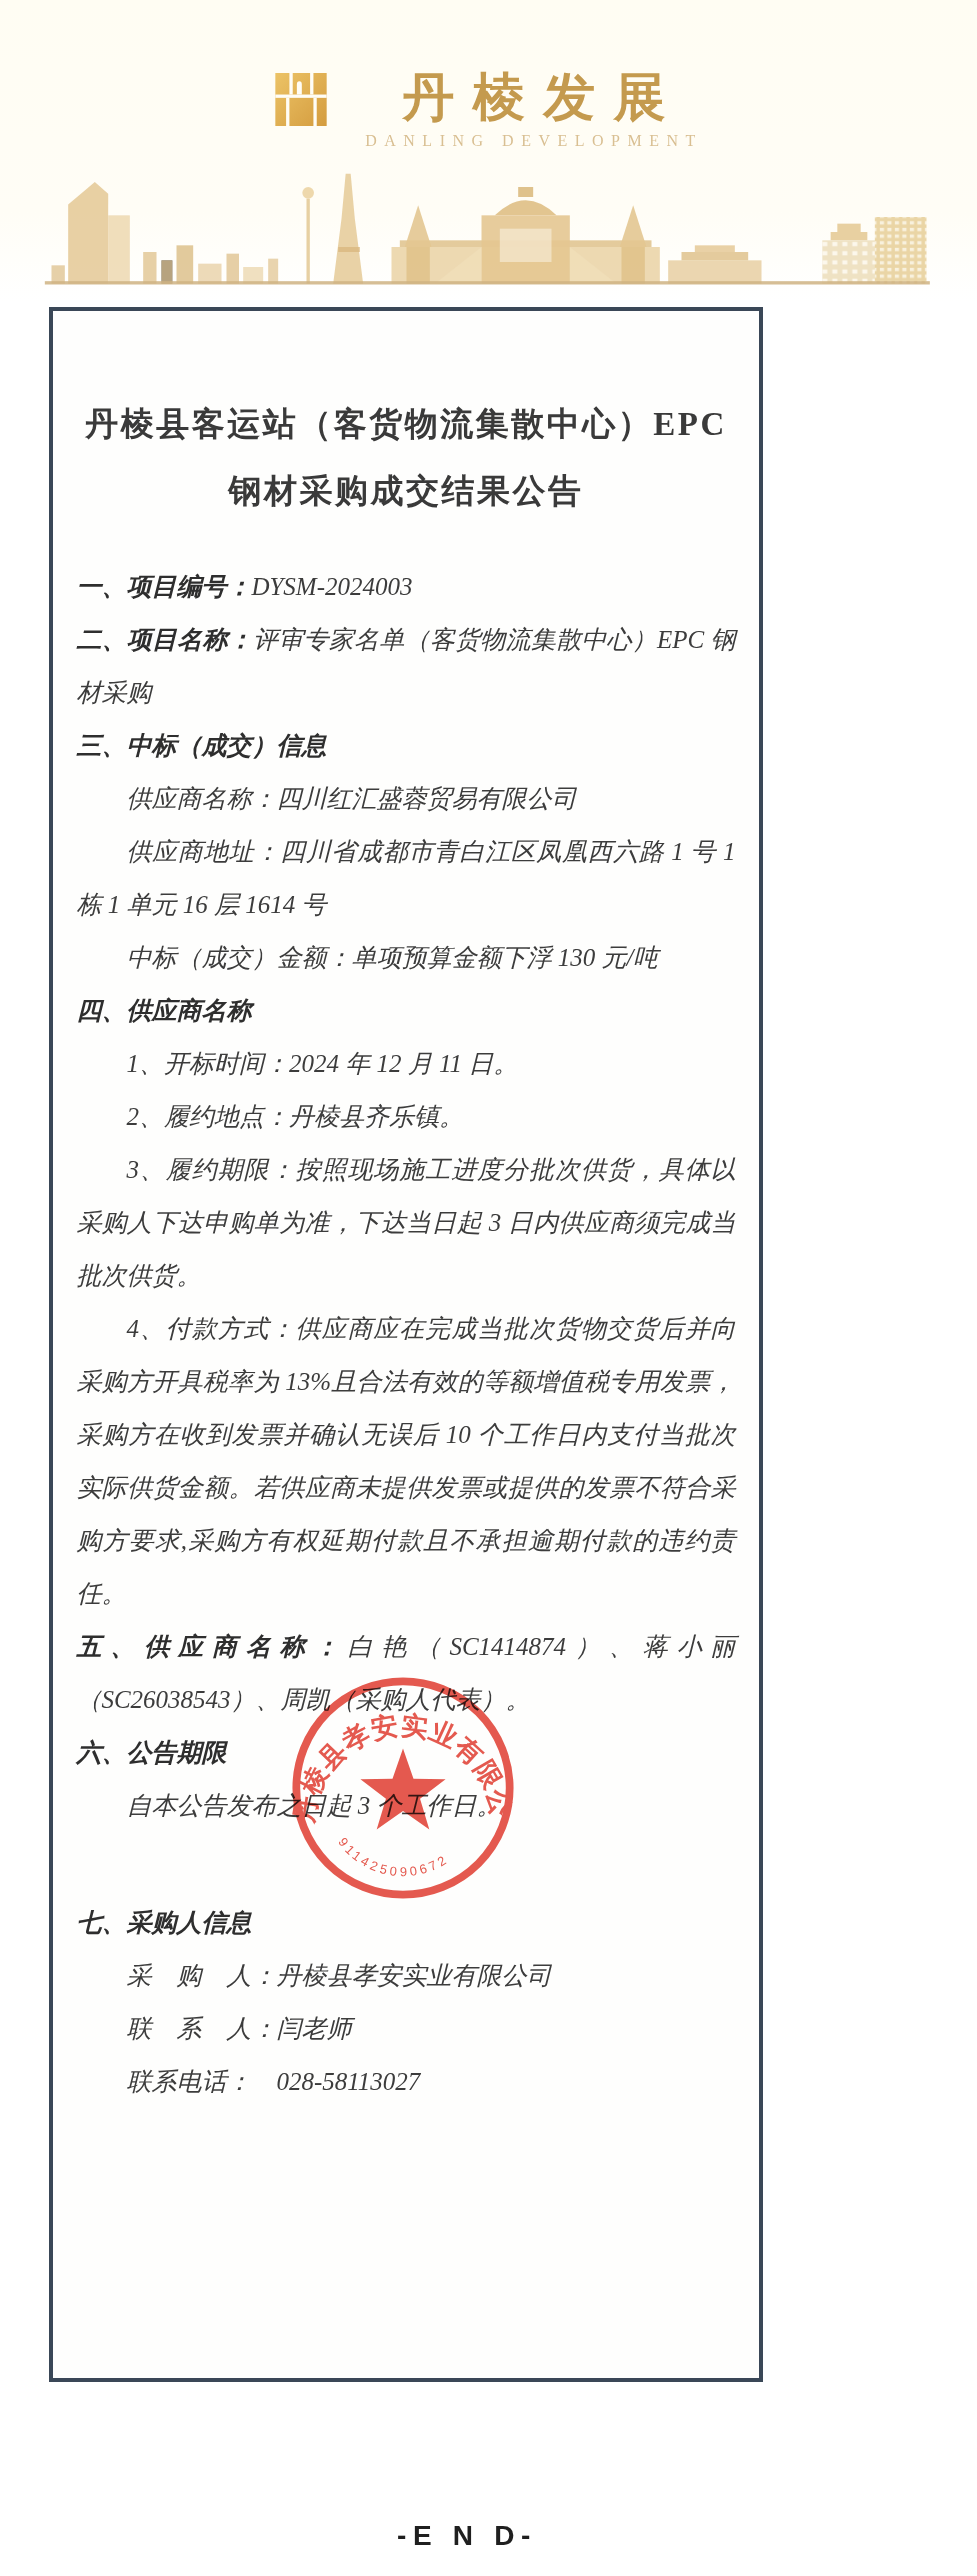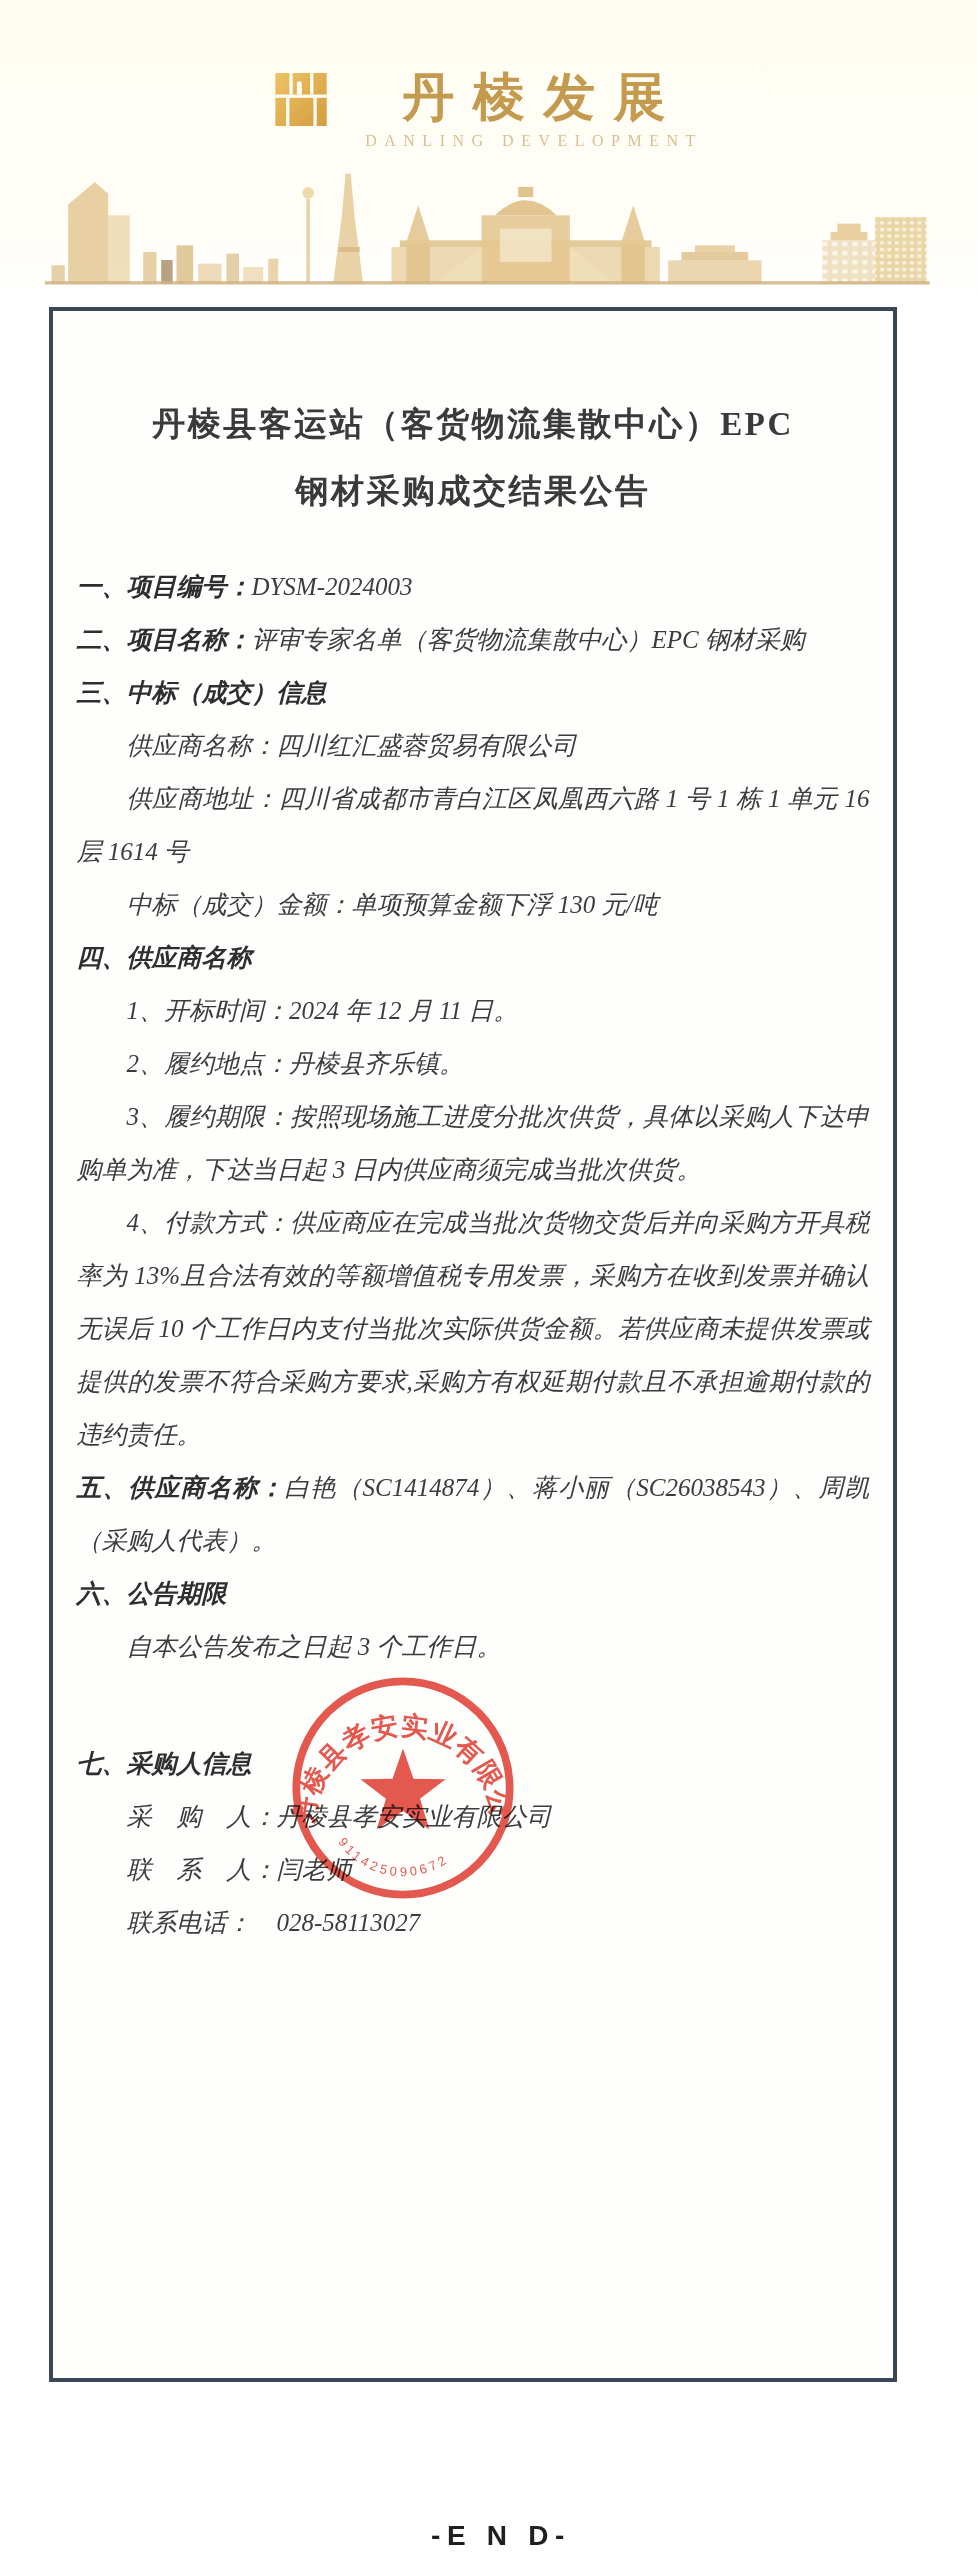--- a/index.html
+++ b/index.html
@@ -24,21 +24,21 @@
     letter-spacing:18.4px;text-indent:18.4px;
     font-family:"Liberation Serif","DejaVu Serif",serif;
   }
   .logo-en{
     margin-top:6.7px;font-size:16px;color:#d9bf92;letter-spacing:7.5px;
     font-family:"Liberation Serif","DejaVu Serif",serif;
   }
   .skyline{position:absolute;left:0;top:167px;width:978px;height:125px;}
   
   .doc-box{
-    position:absolute;left:49px;top:307px;width:848px;height:2075px;
+    position:absolute;left:49px;top:307px;width:714px;height:2075px;
     box-sizing:border-box;border:4.2px solid #3a4757;background:#fefefd;
     padding:80px 23.4px 0 23.4px;
   }
   .doc-title{margin:0;text-align:center;color:#3a3a3a;}
   .doc-title .tline{
     display:block;font-size:33px;line-height:67px;font-weight:700;
     letter-spacing:2.5px;
   }
   .paras{margin-top:35px;color:#3c3c3c;}
   .para{
@@ -55,21 +55,21 @@
   .para.gap-top{margin-top:64px;}
   
   .seal{
     position:absolute;left:286px;top:1671px;width:234px;height:234px;
     mix-blend-mode:multiply;opacity:.9;
   }
   
   .end-label{
     position:absolute;left:0;top:2520px;width:934px;text-align:center;
     font-family:"Liberation Sans","DejaVu Sans",sans-serif;
-    font-size:28px;font-weight:700;letter-spacing:6.7px;color:#1f1f1f;padding-left:34px;
+    font-size:28px;font-weight:700;letter-spacing:6.7px;color:#1f1f1f;
   }
 </style>
 </head>
 <body>
 
 <div class="page">
 
   <div class="header-band">
     <div class="logo-row">
       <svg class="logo-icon" viewBox="0 0 62 64" aria-hidden="true">

